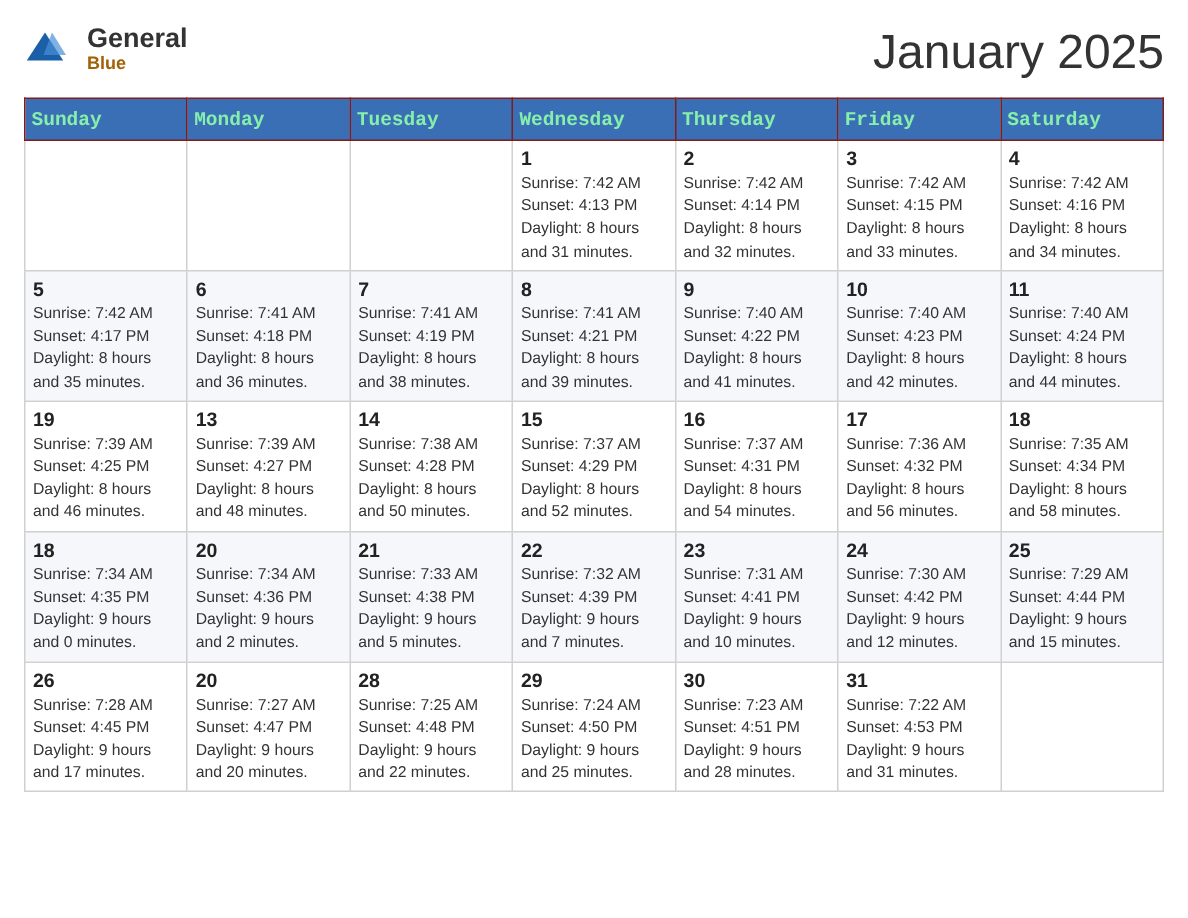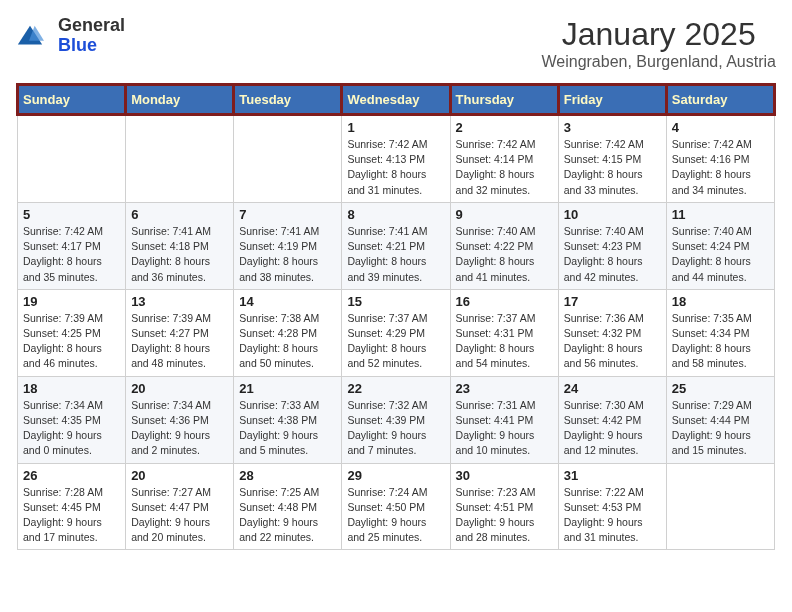--- a/index.html
+++ b/index.html
@@ -42,25 +42,26 @@
       font-size: 16px;
       color: #555;
     }
     .calendar {
       width: 100%;
       border-collapse: collapse;
       border: 1px solid #ccc;
     }
     .calendar th {
       background: #3a6eb5;
-      color: #fef9c3;
+      color: #86efac;
       padding: 6px 4px;
       font-size: 13px;
       text-align: left;
-      border: 3px solid #7f1d1d;
+      border: 1px solid #7f1d1d;
+      font-family: Liberation Mono, monospace;
     }
     .calendar td {
       vertical-align: top;
       padding: 4px 5px;
       border: 1px solid #d0d0d0;
       width: calc(100% / 7);
       font-size: 11px;
       color: #333;
       min-height: 80px;
       background: #fff;
@@ -88,26 +89,25 @@
 <body>
 
 <div class="header">
   <div class="logo">
     <svg class="logo-icon" viewBox="0 0 30 30">
       <polygon points="15,4 28,24 2,24" fill="#1a5fa8"></polygon>
       <polygon points="20,4 30,20 14,20" fill="#4a90d9" opacity="0.7"></polygon>
     </svg>
     <div class="logo-text">
       <span style="font-size:18px;font-weight:bold;color:#333;">General</span>
-      <span style="font-size:18px;font-weight:bold;color:#1d4ed8;">Blue</span>
+      <span style="font-size:12px;font-weight:bold;color:#a16207;">Blue</span>
     </div>
   </div>
   <div class="title-block">
     <div class="month-title">January 2025</div>
-    <div class="location-title">Weingraben, Burgenland, Austria</div>
   </div>
 </div>
 
 <table class="calendar">
   <thead>
     <tr>
 
     <th>Sunday</th>
         <th>Monday</th>
         <th>Tuesday</th>

